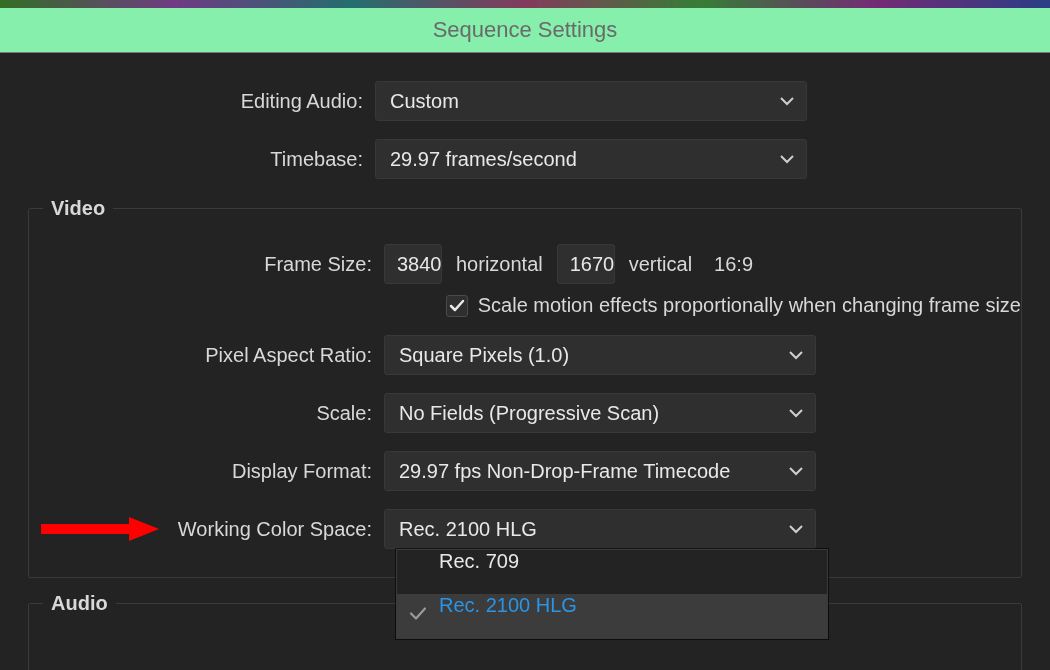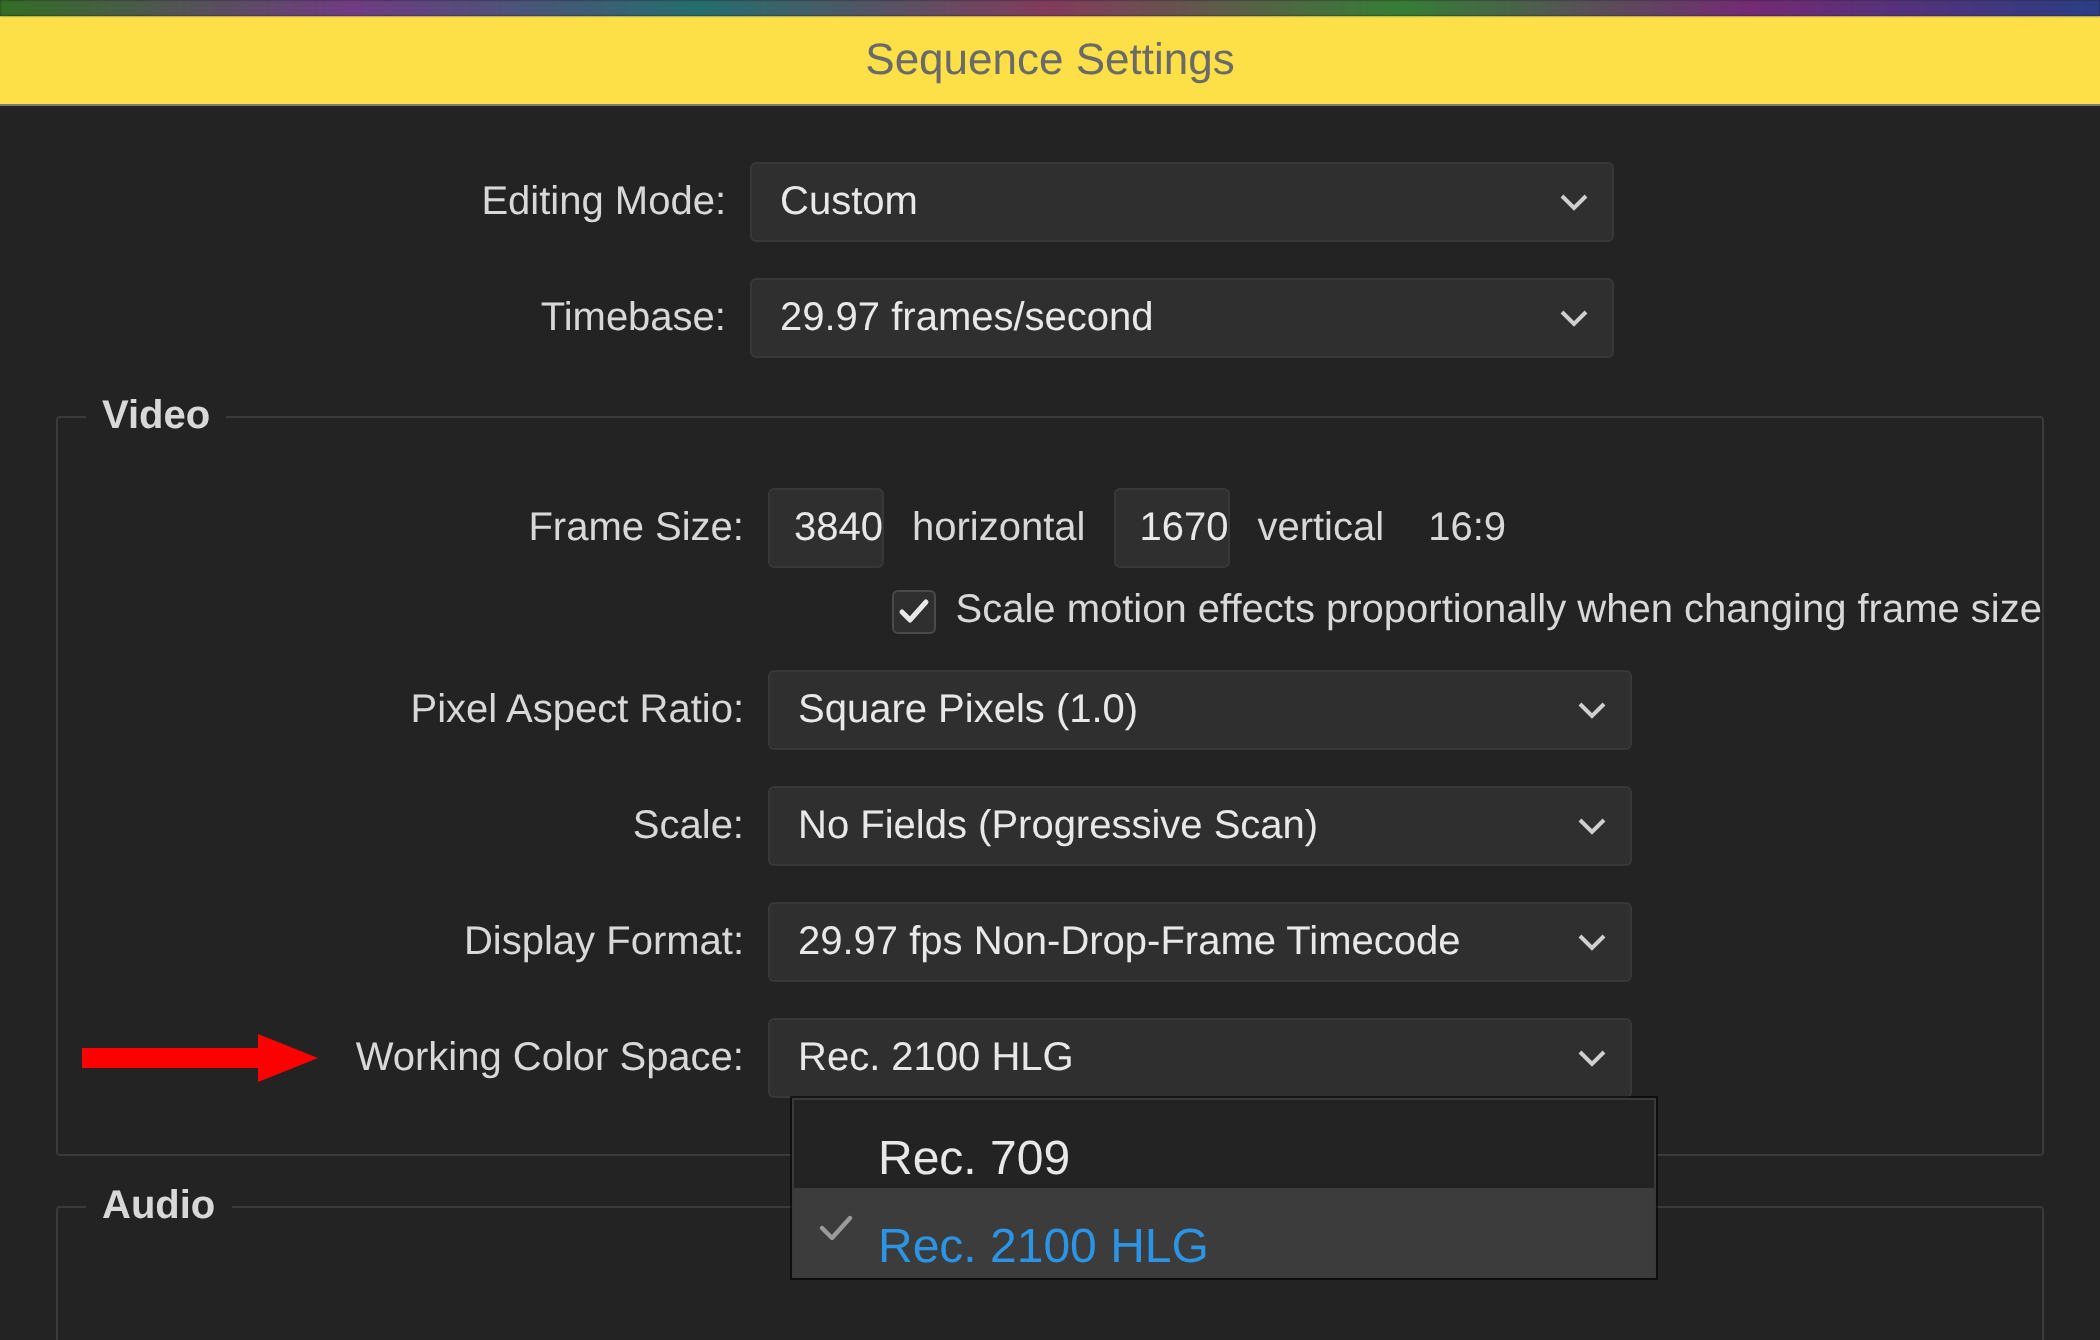--- a/index.html
+++ b/index.html
@@ -7,21 +7,21 @@
 
   
   .banner {
     height: 8px;
     width: 100%;
     background: linear-gradient(90deg,#3a6b2e,#6a3e7a,#2e6b6b,#7a3e5a,#3e7a3e,#6b2e6b,#2e3e7a);
     filter: blur(0.5px) saturate(1.2);
   }
 
   .titlebar {
-    background: #fde047;
+    background: #86efac;
     height: 45px;
     display: flex;
     align-items: center;
     justify-content: center;
     border-bottom: 1px solid #7a7a7a;
   }
   .titlebar span { color: #6a6a6a; font-size: 22px; font-weight: 400; }
 
   .panel {
     background: #232323;
@@ -125,23 +125,23 @@
     top: 40px;
     width: 432px;
     background: #232323;
     border: 1px solid #3a3a3a;
     box-shadow: 0 0 0 1px rgba(0,0,0,0.6);
     z-index: 20;
   }
   .dropdown-popup .opt {
     height: 44px;
     display: flex;
-    align-items: flex-end;
+    align-items: flex-start;
     padding-left: 42px;
-    font-size: 24px;
+    font-size: 20px;
     position: relative;
   }
   .dropdown-popup .opt.unsel { color: #e8e8e8; background: #232323; }
   .dropdown-popup .opt.sel   { color: #2b94e4; background: #3c3c3c; }
   .dropdown-popup .opt .tick {
     position: absolute; left: 12px; top: 50%; transform: translateY(-50%);
   }
 
   .arrow {
     position: absolute;
@@ -157,21 +157,21 @@
 
 <div class="banner"></div>
 
 <div class="titlebar">
   <span>Sequence Settings</span>
 </div>
 
 <div class="panel">
 
   <div class="row">
-    <div class="label-col">Editing Mode:</div>
+    <div class="label-col">Editing Audio:</div>
     <div class="ctrl-col">
       <div class="select">
         <span>Custom</span>
         <span class="chev">
           <svg width="14" height="10" viewBox="0 0 14 10">
               <path d="M1 2 L7 8 L13 2" stroke="#cfcfcf" stroke-width="2" fill="none"></path>
             </svg>
         </span>
       </div>
     </div>

